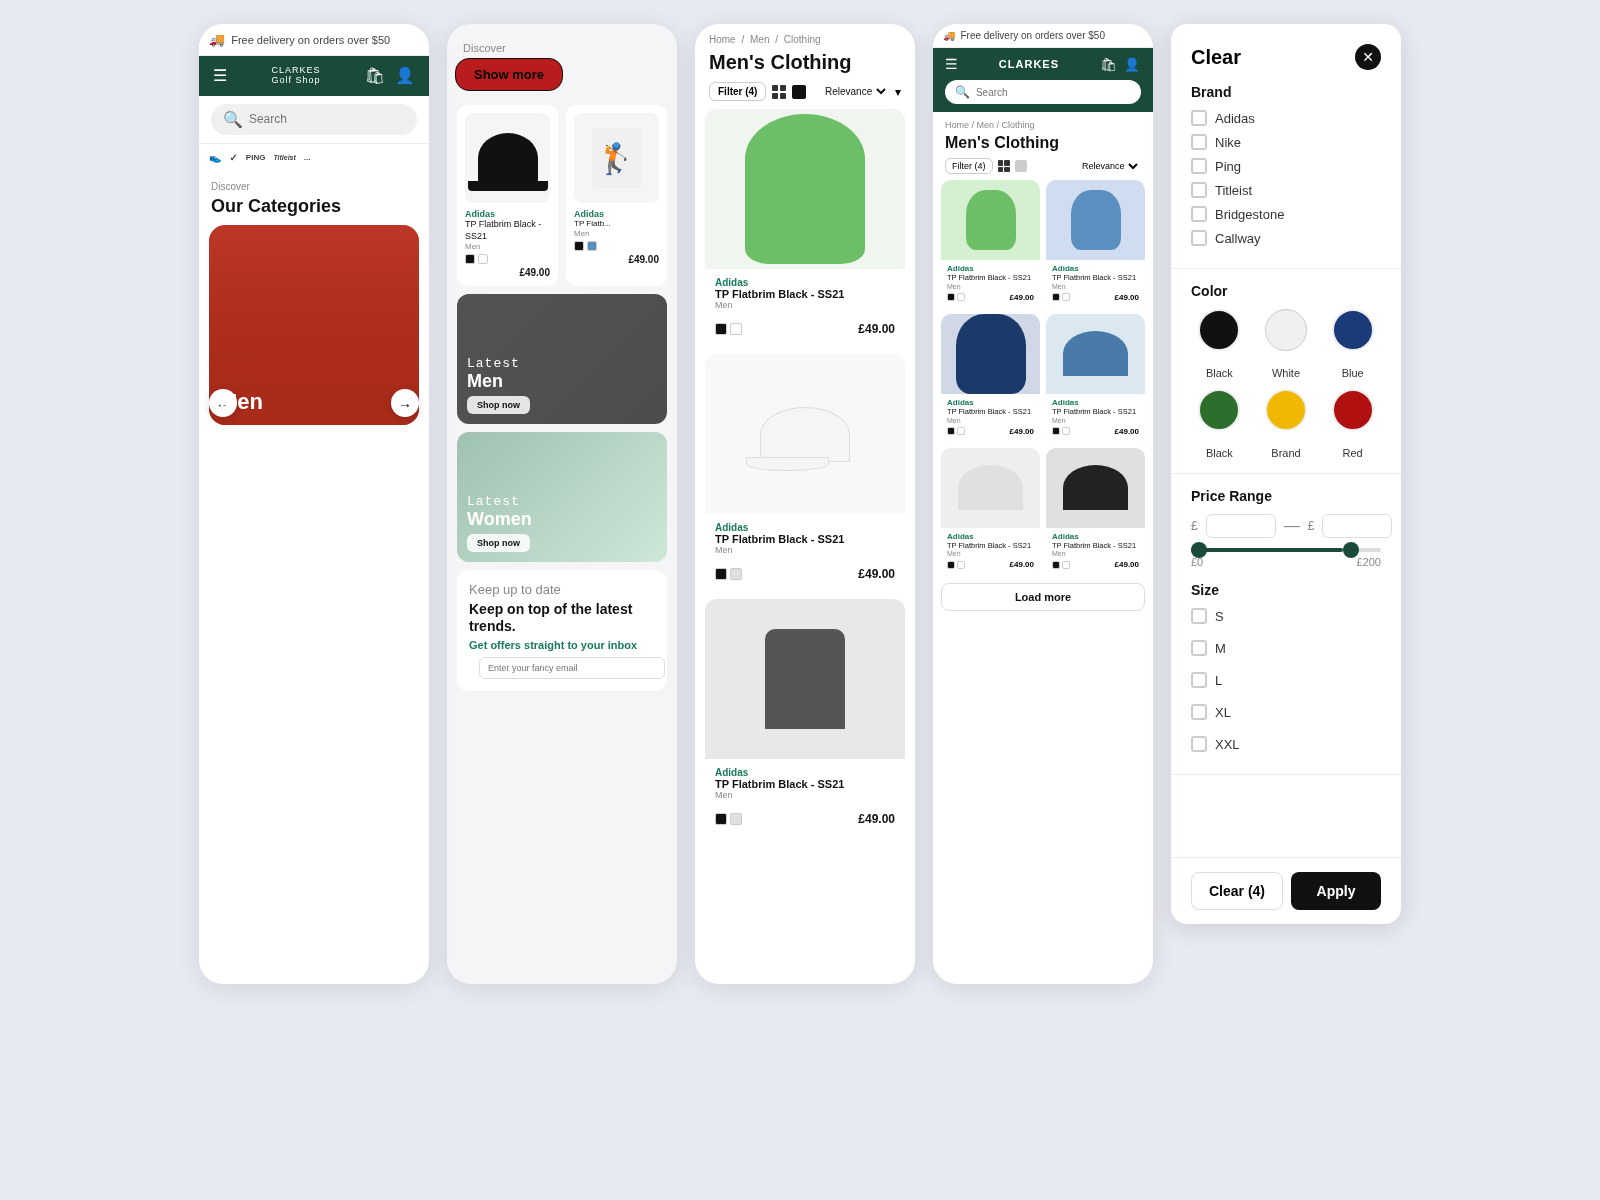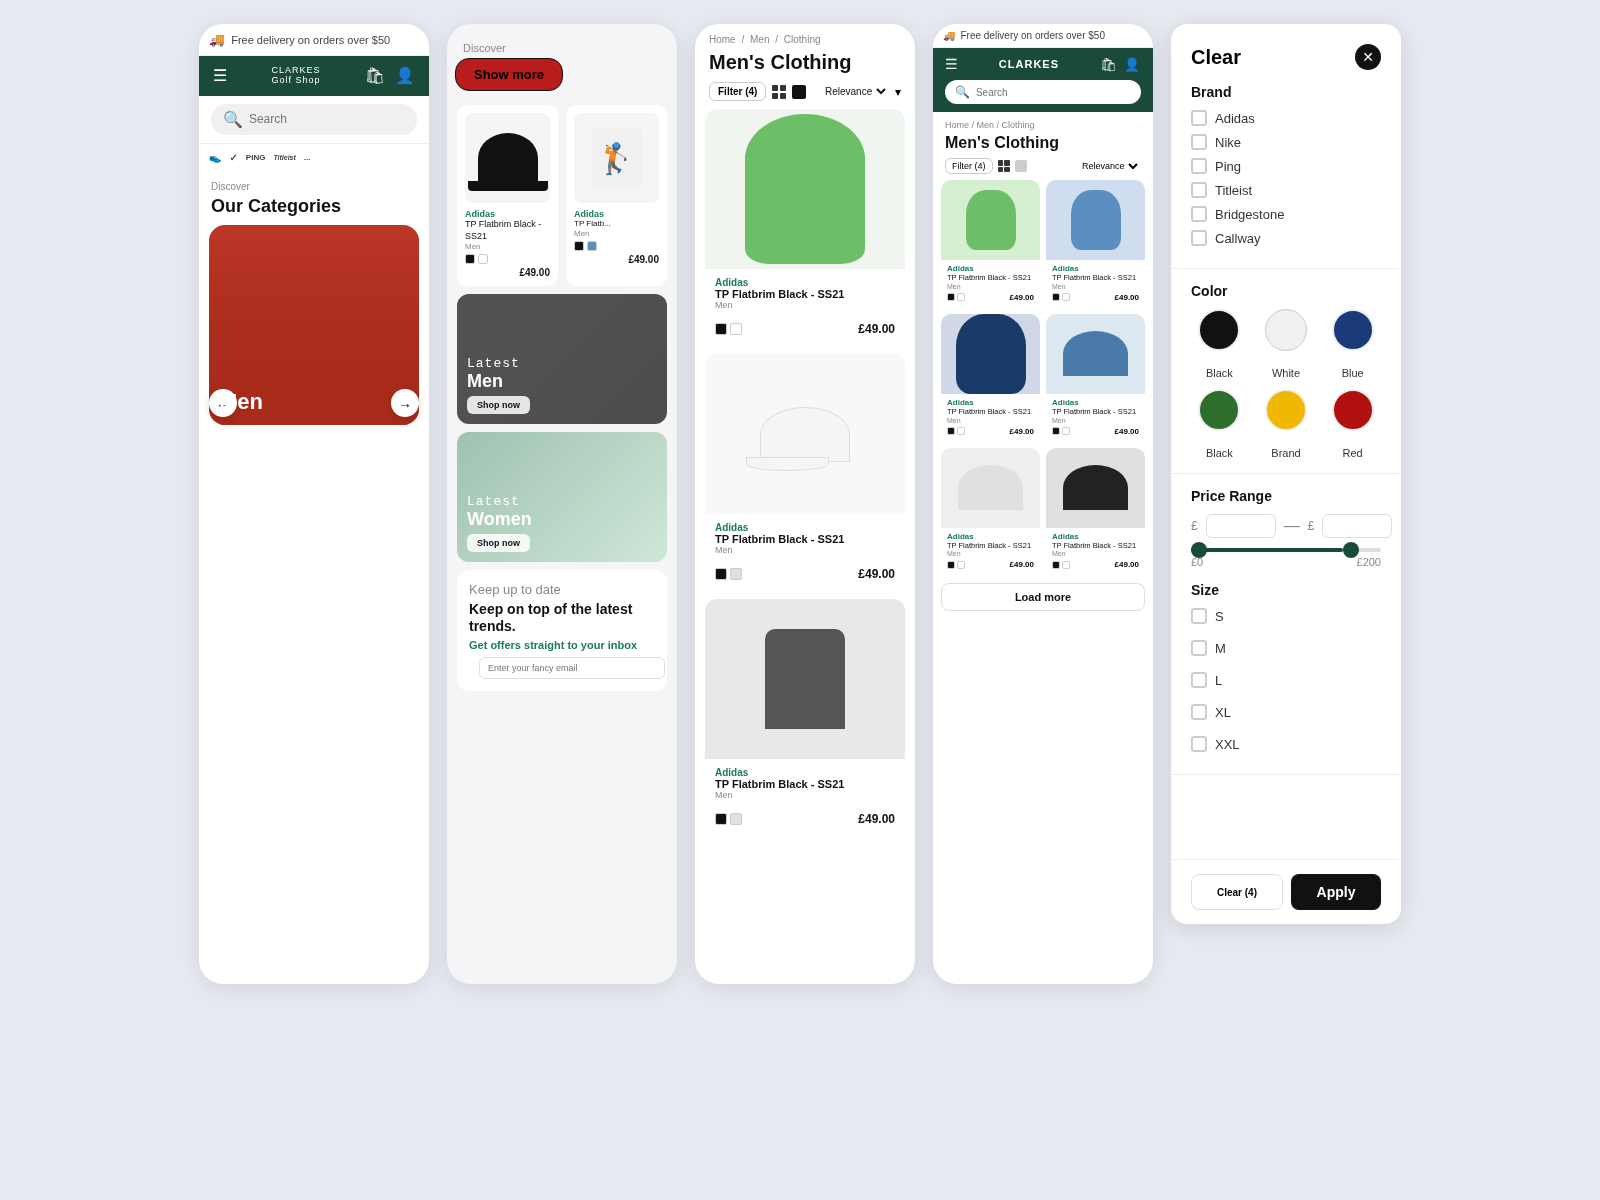--- a/index.html
+++ b/index.html
@@ -523,21 +523,21 @@
       padding: 14px 20px;
       border-top: 1px solid #eee;
       margin-top: auto;
     }
     .p5-clear-btn {
       flex: 1;
       border: 1.5px solid #ddd;
       border-radius: 8px;
       padding: 10px;
       text-align: center;
-      font-size: 10px;
+      font-size: 14px;
       font-weight: 600;
       background: #fff;
       cursor: pointer;
     }
     .p5-apply-btn {
       flex: 1;
       border: none;
       border-radius: 8px;
       padding: 10px;
       text-align: center;

